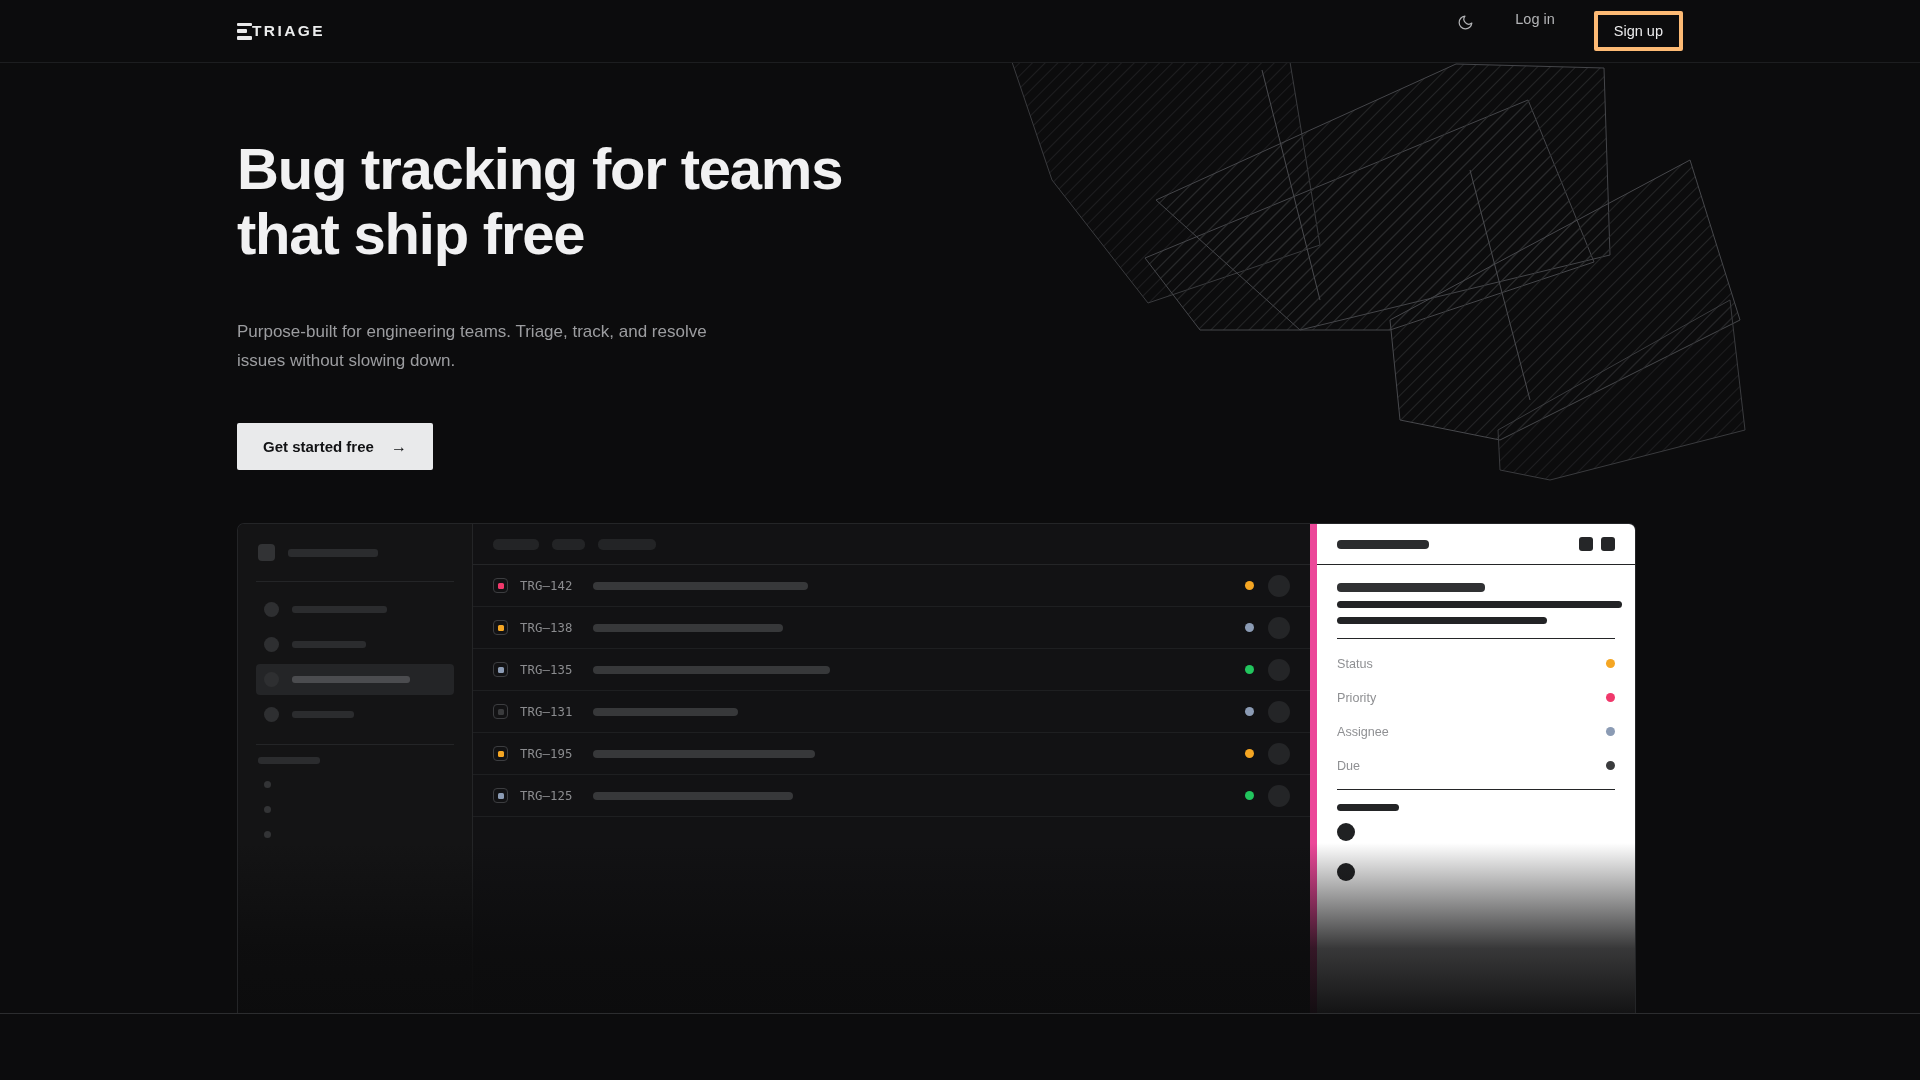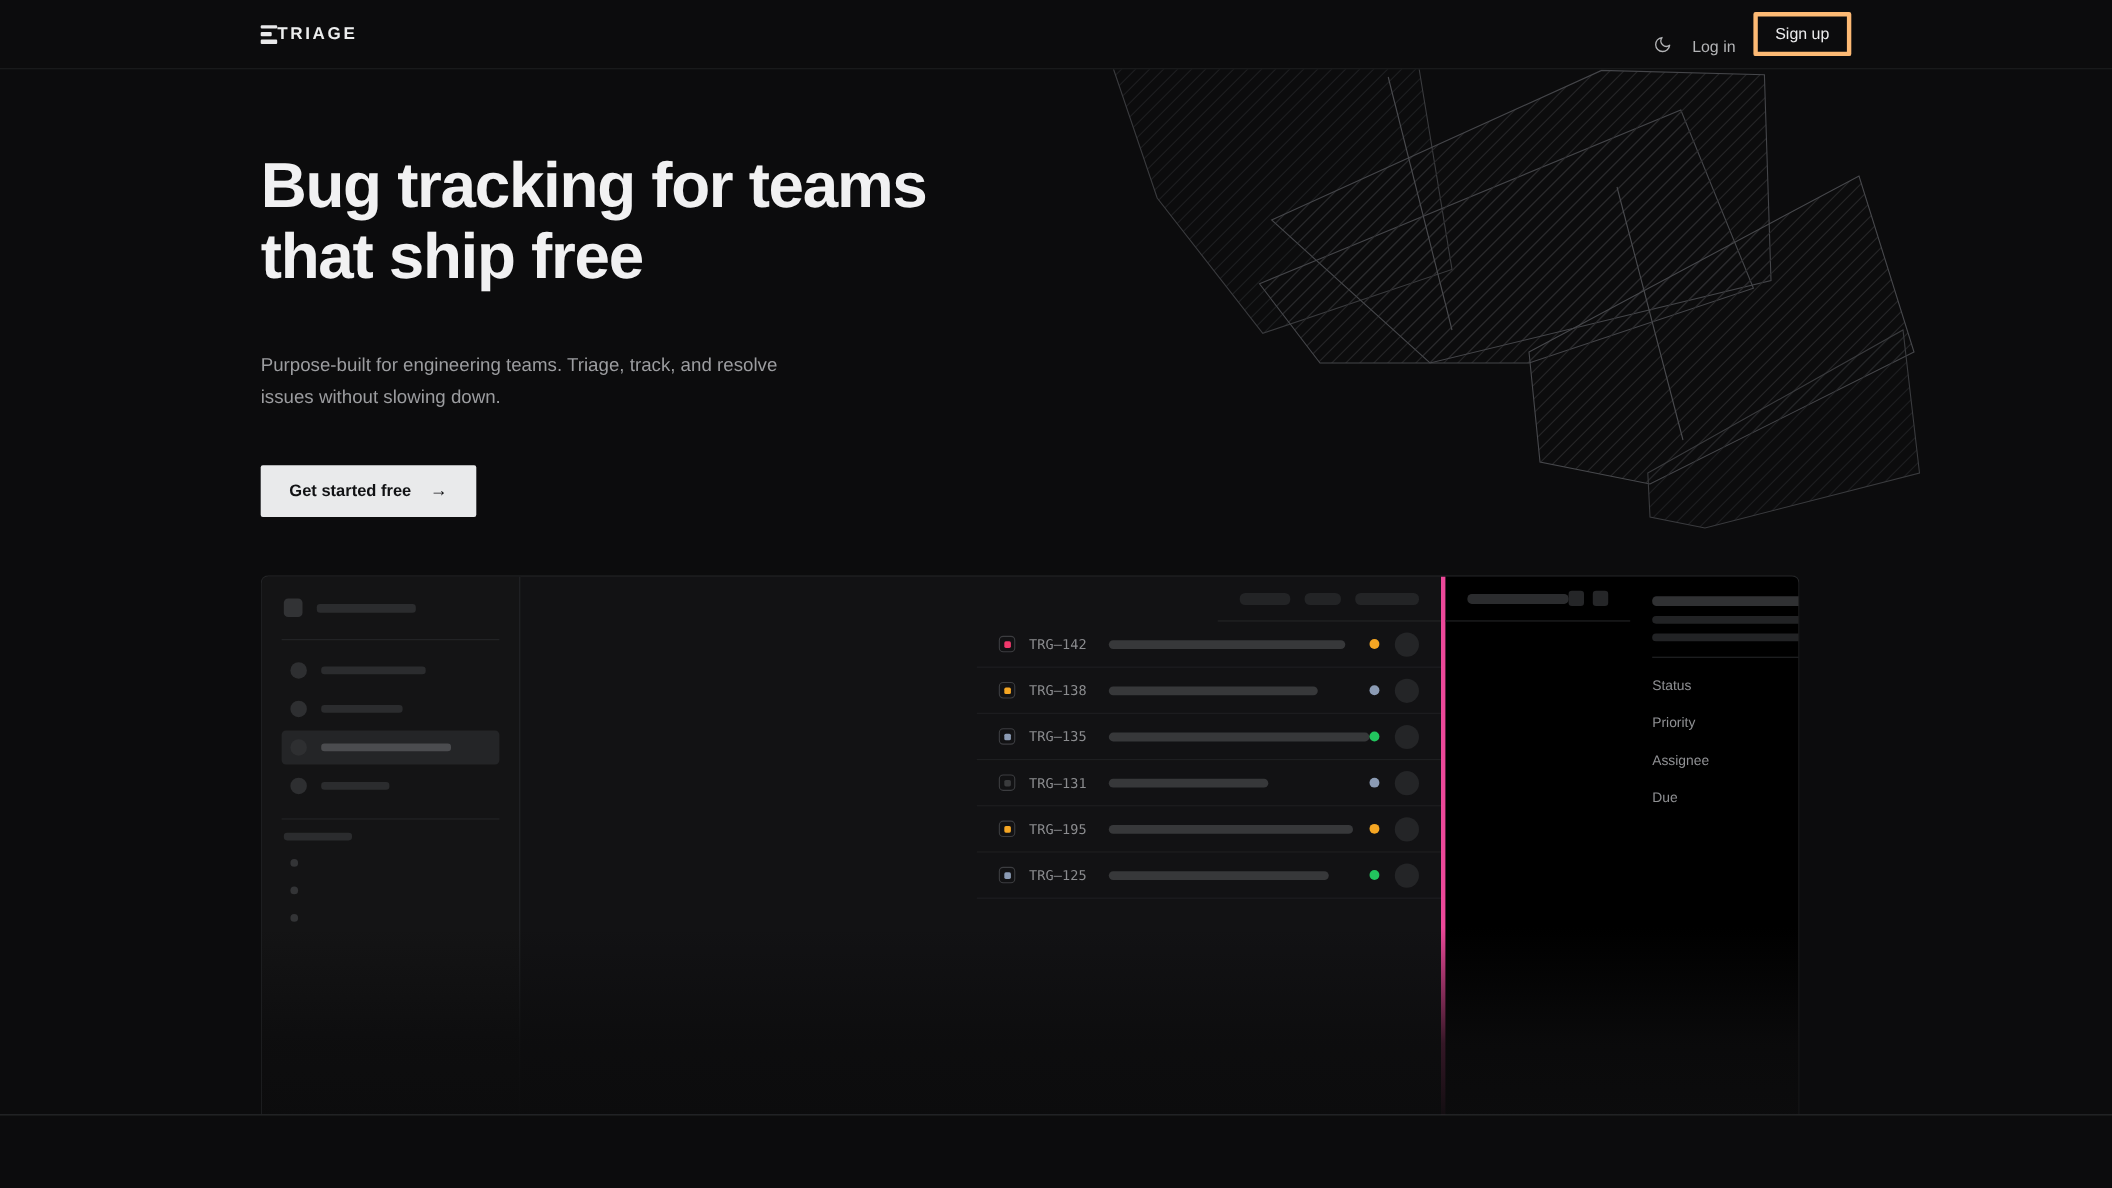--- a/index.html
+++ b/index.html
@@ -52,22 +52,22 @@
   .brand-name {
     color: #eceded;
     font-size: 15.5px;
     font-weight: 700;
     letter-spacing: 2.4px;
   }
 
   .nav-right {
     margin-left: auto;
     display: flex;
-    align-items: flex-end;
-    gap: 16px;
+    align-items: flex-start;
+    gap: 39px;
   }
   .theme-toggle {
     width: 22px; height: 22px;
     display: flex; align-items: center; justify-content: center;
     cursor: pointer;
   }
   .nav-link {
     color: #b3b4b6;
     font-size: 14.5px;
     cursor: pointer;
@@ -155,21 +155,21 @@
     padding: 8px 8px;
     border-radius: 4px;
     margin-bottom: 4px;
     cursor: pointer;
   }
   .mk-navitem.active { background: #242527; }
   .mk-dotrow { display: flex; align-items: center; padding: 9px 8px; }
   .mk-dot { width: 7px; height: 7px; border-radius: 50%; background: #333436; }
 
   
-  .mk-list { flex: 1 1 auto; display: flex; flex-direction: column; min-width: 0; align-items: flex-end; }
+  .mk-list { flex: 1 1 auto; display: flex; flex-direction: column; min-width: 0; }
   .mk-toolbar {
     height: 41px;
     border-bottom: 1px solid #242527;
     display: flex; align-items: center; gap: 13px;
     padding: 0 20px;
   }
   .chip { height: 11px; border-radius: 5px; background: #232426; }
 
   .mk-row {
     display: flex; align-items: center;
@@ -211,23 +211,23 @@
     background: #242527;
     margin-left: 14px;
     flex: 0 0 22px;
   }
   .mk-listfill { flex: 1 1 auto; }
 
   
   .mk-detail {
     width: 325px;
     flex: 0 0 325px;
-    border-left: 4px solid #ec4899;
-    display: flex; 
-    background: #000000;
+    border-left: 7px solid #ec4899;
+    display: flex; flex-direction: column;
+    background: #ffffff;
   }
   .mk-dhead {
     height: 41px;
     border-bottom: 1px solid #242527;
     display: flex; align-items: center;
     padding: 0 20px;
   }
   .mk-dhead .sk { height: 9px; border-radius: 4px; }
   .mk-dhead .hactions { margin-left: auto; display: flex; gap: 8px; }
   .mk-dhead .hbtn { width: 14px; height: 14px; border-radius: 3px; background: #252628; }

